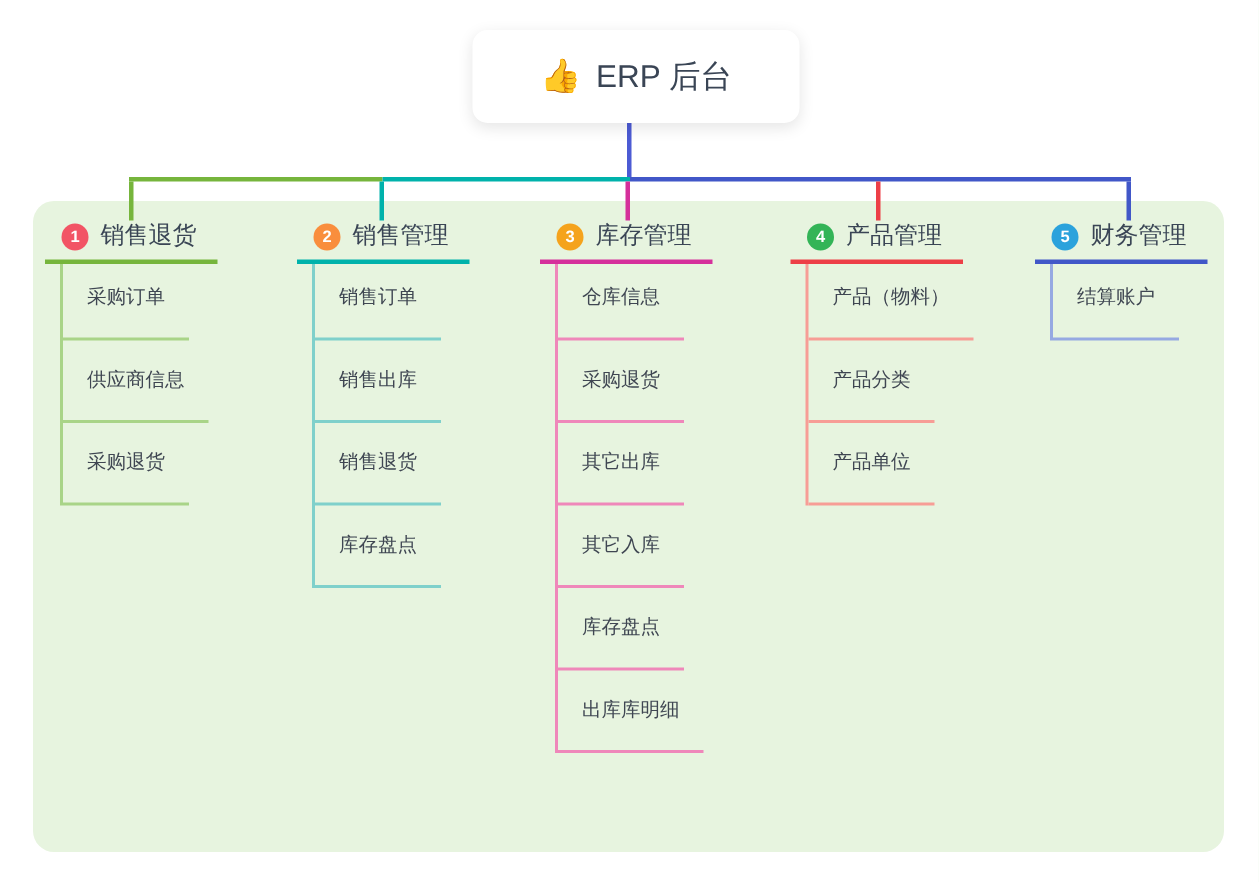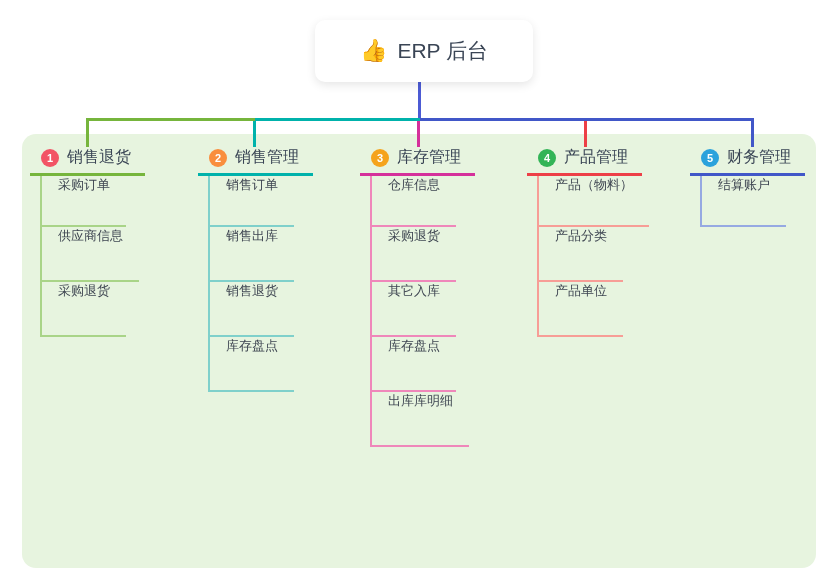--- a/index.html
+++ b/index.html
@@ -40,22 +40,22 @@
     font-size:11px;font-weight:bold;
     display:inline-flex;align-items:center;justify-content:center;
     flex:0 0 auto;
   }
   .children{
     margin-left:10px;
     border-left:2px solid var(--light);
   }
   .child-row{
     height:55px;width:max-content;
-    display:flex;
-    padding:0 16px 4px 16px;box-sizing:border-box;
+    display:flex;align-items:flex-end;
+    padding:0 16px 18px 16px;box-sizing:border-box;
     border-bottom:2px solid var(--light);
     font-size:13px;color:#3f4652;white-space:nowrap;
   }
   .child-row:first-child{height:51px;}
 </style>
 </head>
 <body>
 
 <div class="stage">
 
@@ -121,20 +121,23 @@
       <span>库存管理</span>
     </div>
     <div class="children">
       <div class="child-row">
           <span>仓库信息</span>
         </div>
       <div class="child-row">
           <span>采购退货</span>
         </div>
       <div class="child-row">
+          <span>其它出库</span>
+        </div>
+      <div class="child-row">
           <span>其它入库</span>
         </div>
       <div class="child-row">
           <span>库存盘点</span>
         </div>
       <div class="child-row">
           <span>出库库明细</span>
         </div>
     </div>
   </div>

